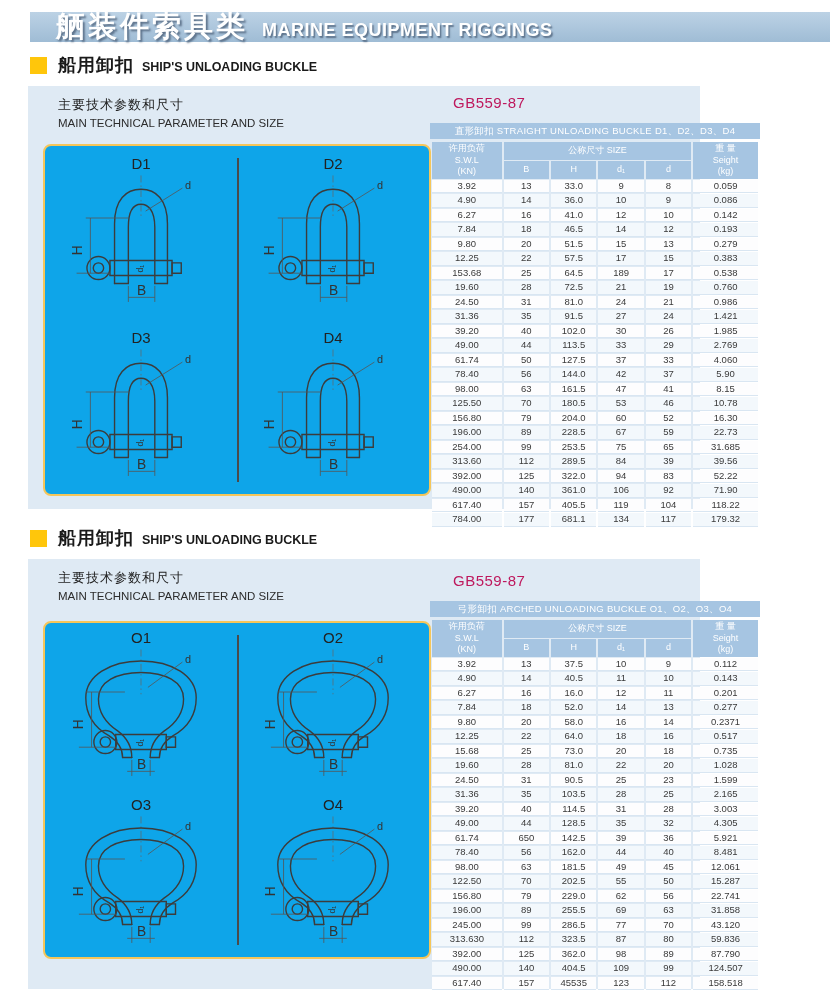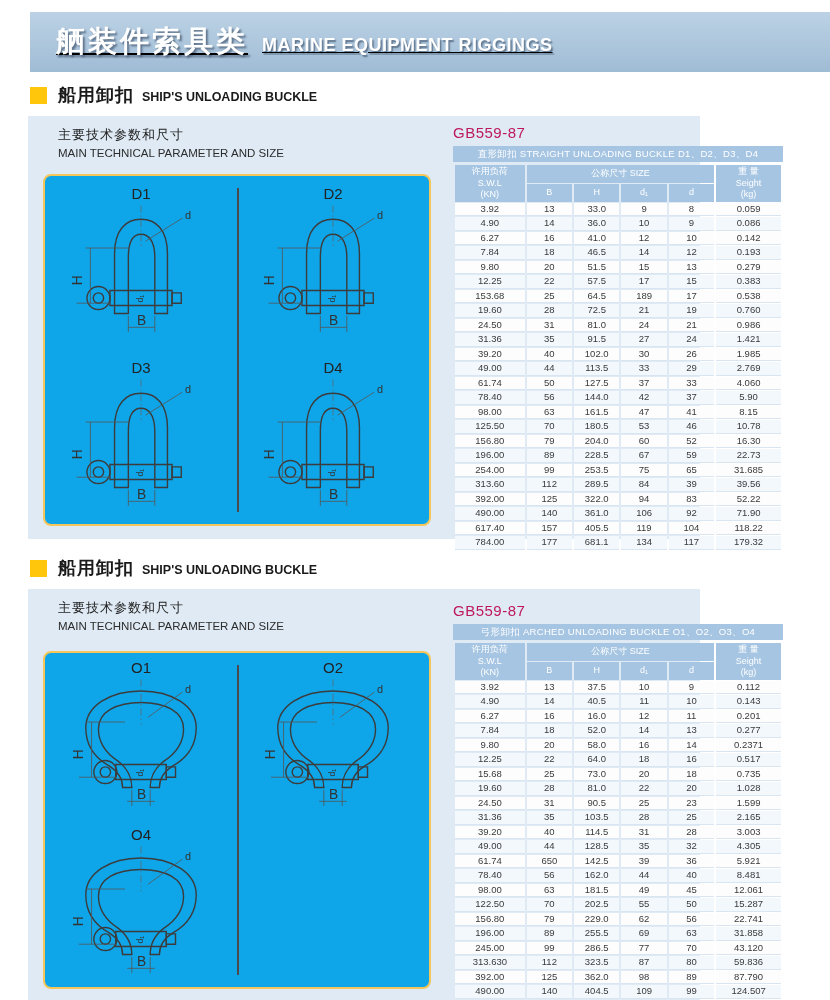--- a/index.html
+++ b/index.html
@@ -1,22 +1,22 @@
 <!DOCTYPE html>
 <html style="--accent-yellow: #FFC60B; --banner-top: #BCD2E5; --banner-bottom: #9FBCD5; --panel-blue: #DFEAF4; --header-blue: #A6C5E2; --row-line: #D9E6F2; --box-border: #F5C65A; --draw-ink: #3C3C3C; --ink: #1A1A1A;"><head>
 <meta charset="utf-8">
 <style>
   * { margin:0; padding:0; box-sizing:border-box; }
   html,body { width:830px; height:1000px; background:#fff; overflow:hidden;
               font-family:"Liberation Sans","DejaVu Sans",sans-serif; }
 
   
-  .banner { margin:12px 0 0 30px; width:800px; height:60px;
+  .banner { margin:12px 0 0 30px; width:800px; height:30px;
             background:linear-gradient(180deg, var(--banner-top) 0%, var(--banner-bottom) 100%);
-            display:flex; align-items:center; padding-left:26px;text-decoration:underline; }
+            display:flex; align-items:center; padding-left:26px; }
   .banner-zh { color:#fff; font-size:29px; font-weight:bold; letter-spacing:3px;
                text-shadow:2px 2px 2px rgba(80,100,125,.85); }
   .banner-en { color:#fff; font-size:18px; font-weight:bold; margin-left:14px; margin-top:6px;
                text-shadow:1.5px 1.5px 1.5px rgba(80,100,125,.85); letter-spacing:.5px;}
 
   
   .sec-head { margin:10px 0 8px 30px; height:26px; display:flex; align-items:center; }
   .sec-head.second { margin-top:16px; }
   .bullet { width:17px; height:17px; background:var(--accent-yellow); margin-right:11px; }
   .sec-zh { font-size:18px; font-weight:bold; color:var(--ink); letter-spacing:1px; }
@@ -47,21 +47,21 @@
   .shackle-svg, defs svg { display:block; }
   symbol path, symbol line, symbol rect, symbol circle { vector-effect:non-scaling-stroke; }
   .ln  { fill:none; stroke:var(--draw-ink); stroke-width:1.4; stroke-linecap:round; }
   .dim { fill:none; stroke:#555; stroke-width:.8; }
   .cl  { fill:none; stroke:#666; stroke-width:.7; stroke-dasharray:7 3 1.5 3; }
   .svgtxt  { font-family:"Liberation Sans","DejaVu Sans",sans-serif; font-size:12px; fill:#333; }
   .svgtxt.small { font-size:9.5px; }
   .svgtxt.tiny  { font-size:7.5px; }
 
   
-  .tablewrap { position:absolute; left:425px; width:330px; }
+  .tablewrap { position:absolute; left:402px; width:330px;margin-top:7px; }
   .p1 .tablewrap { top:30px; }
   .p2 .tablewrap { top:35px; }
   .table-title { background:var(--header-blue); color:#fff; font-size:9.5px; height:16px;
                  line-height:16px; text-align:center; letter-spacing:.3px; margin-bottom:2px;
                  white-space:nowrap; overflow:hidden;}
   table.spec { width:100%; table-layout:fixed; border-collapse:separate; border-spacing:2px 1px; }
   col.c-swl { width:21.5%; } col.c-sz { width:14%; } col.c-wt { width:20%; }
   thead th { background:var(--header-blue); color:#fff; font-weight:normal;
              font-size:9px; line-height:11px; padding:1px 0; }
   thead .stack div { line-height:11.5px; }
@@ -421,20 +421,26 @@
           <use href="#sym-bow"></use>
         </svg>
       </div>
       <div class="shackle-cell">
         <div class="shackle-label">O2</div>
         <svg viewBox="0 0 140 120" class="shackle-svg">
           <use href="#sym-bow"></use>
         </svg>
       </div>
       <div class="shackle-cell">
+        <div class="shackle-label">O3</div>
+        <svg viewBox="0 0 140 120" class="shackle-svg">
+          <use href="#sym-bow"></use>
+        </svg>
+      </div>
+      <div class="shackle-cell">
         <div class="shackle-label">O4</div>
         <svg viewBox="0 0 140 120" class="shackle-svg">
           <use href="#sym-bow"></use>
         </svg>
       </div>
     </div>
 
   <div class="tablewrap">
     <div class="table-title">弓形卸扣 ARCHED UNLOADING BUCKLE O1、O2、O3、O4</div>
     <table class="spec">

